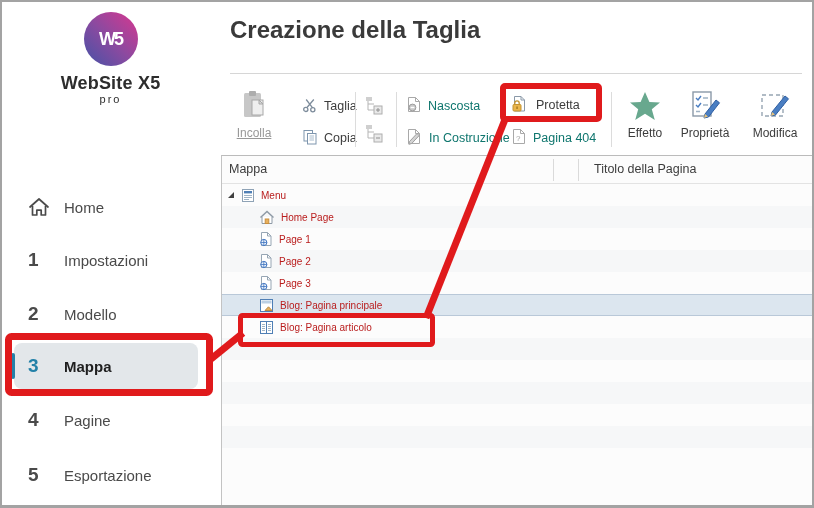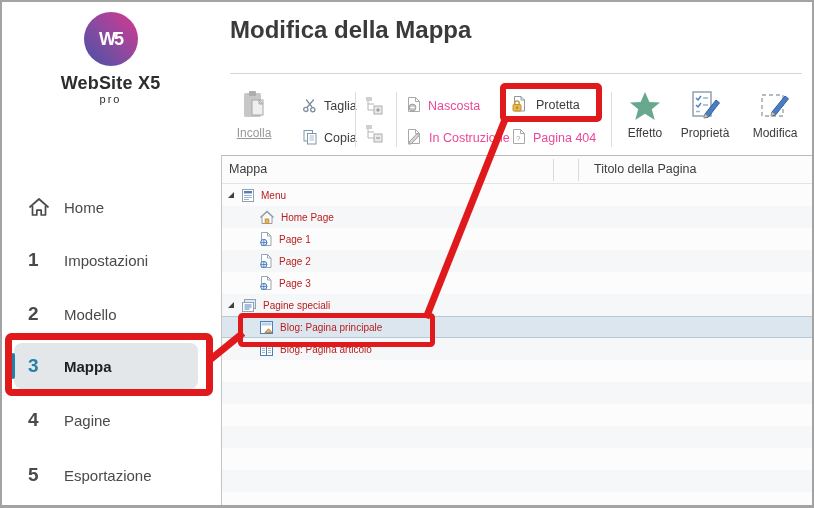--- a/index.html
+++ b/index.html
@@ -35,21 +35,21 @@
   .accent-bar{position:absolute;left:9px;top:351px;width:4px;height:26px;background:var(--accent-blue);border-radius:2px;}
   
   .page-title{position:absolute;left:228px;top:14px;font-size:24px;font-weight:600;color:#3a3a3a;}
   .title-divider{position:absolute;left:228px;top:71px;width:572px;height:1px;background:#d6d6d6;}
   
   .tb-big{position:absolute;width:56px;text-align:center;font-size:12px;color:#3c3c3c;}
   .tb-big .ic{height:34px;display:flex;align-items:flex-end;justify-content:center;margin-bottom:4px;}
   .tb-big.disabled{color:#989898;}
   .tb-inline{position:absolute;display:flex;align-items:center;gap:6px;height:18px;
     font-size:12.5px;color:#3c3c3c;white-space:nowrap;}
-  .tb-inline.disabled{color:#ec4899;}
+  .tb-inline.disabled{color:#0f766e;}
   .tb-sep{position:absolute;top:90px;width:1px;height:55px;background:#dcdcdc;}
   .tb-mini{position:absolute;width:26px;height:24px;display:flex;align-items:center;justify-content:center;}
   
   .tree-panel{position:absolute;left:219px;top:153px;right:0;bottom:0;background:#fcfcfc;
     border-left:1px solid #c3c3c3;border-top:1px solid #bbb;}
   .tree-header{position:relative;height:28px;font-size:12.5px;color:#3c3c3c;
     border-bottom:1px solid #e3e3e3;}
   .th-map{position:absolute;left:7px;top:6px;}
   .th-title{position:absolute;left:372px;top:6px;}
   .th-sep{position:absolute;top:3px;width:1px;height:22px;background:#dadada;}
@@ -103,21 +103,21 @@
     <div class="nav-item" style="top:395px;">
       <span class="nav-num">4</span>
       <span class="nav-label">Pagine</span>
     </div>
     <div class="nav-item" style="top:450px;">
       <span class="nav-num">5</span>
       <span class="nav-label">Esportazione</span>
     </div>
   </aside>
 
-  <h1 class="page-title">Modifica della Mappa</h1>
+  <h1 class="page-title">Creazione della Taglia</h1>
   <div class="title-divider"></div>
 
   <div class="tb-big disabled" style="left:224px;top:86px;text-decoration:underline;">
     <span class="ic">
       <svg width="28" height="32" viewBox="0 0 28 32">
           <rect x="4" y="3" width="17" height="24" rx="1.5" fill="#c7c7c7"></rect>
           <rect x="9" y="1" width="7" height="5" rx="1" fill="#adadad"></rect>
           <rect x="12" y="10" width="11" height="15" fill="#efefef" stroke="#a8a8a8"></rect>
           <path d="M19 10 l4 4 h-4 z" fill="#d7d7d7" stroke="#a8a8a8"></path>
         </svg>
@@ -314,35 +314,20 @@
           <svg width="14" height="16" viewBox="0 0 14 16">
               <path d="M2.5 1.5 h6 l3.5 3.5 v9.5 h-9.5 z" fill="#fff" stroke="#97a6b4"></path>
               <path d="M8.5 1.5 v3.5 h3.5" fill="none" stroke="#97a6b4"></path>
               <circle cx="4.8" cy="11.5" r="3.1" fill="#eef4fb" stroke="#3e74c0"></circle>
               <path d="M1.7 11.5 h6.2 M4.8 8.4 v6.2" stroke="#3e74c0" stroke-width=".8"></path>
             </svg>
         </span>
         <span>Page 3</span>
       </div>
 
-      <div class="tree-row lvl0">
-        <span class="tri">
-          <svg width="8" height="8">
-              <polygon points="7,1 7,7 1,7" fill="#404040"></polygon>
-            </svg>
-        </span>
-        <span class="tico">
-          <svg width="16" height="15" viewBox="0 0 16 15">
-              <rect x="3.5" y="1.5" width="11" height="9" fill="#dfeaf4" stroke="#8fa3b6"></rect>
-              <rect x="1.5" y="4.5" width="11" height="9" fill="#fff" stroke="#8fa3b6"></rect>
-              <path d="M3.5 7 h7 M3.5 9 h7 M3.5 11 h5" stroke="#4f7fb5"></path>
-            </svg>
-        </span>
-        <span>Pagine speciali</span>
-      </div>
 
       <div class="tree-row lvl1 selected">
         <span class="tico">
           <svg width="15" height="15" viewBox="0 0 15 15">
               <rect x="1.5" y="1.5" width="12" height="12" fill="#fff" stroke="#4f7fb5"></rect>
               <rect x="2.5" y="2.5" width="10" height="3" fill="#bcd0e4"></rect>
               <path d="M6 12.5 L9.5 8.8 L13 12.5 z" fill="#e8b05c" stroke="#b98a43"></path>
             </svg>
         </span>
         <span>Blog: Pagina principale</span>

